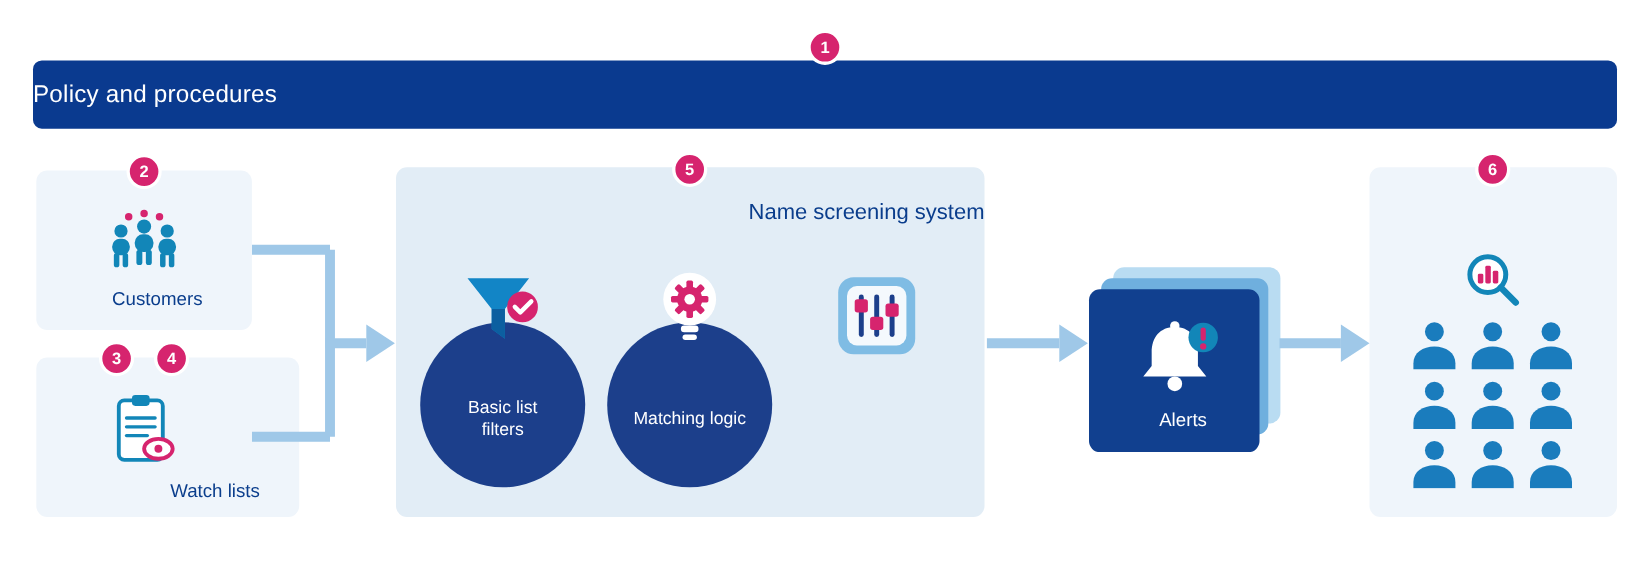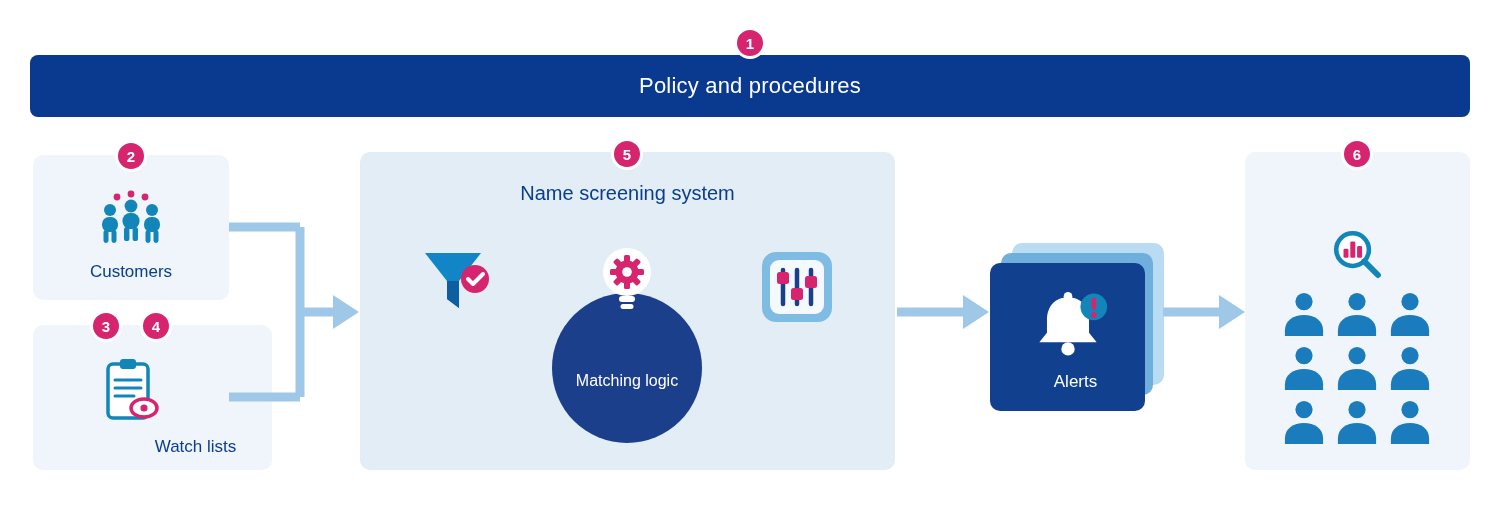--- a/index.html
+++ b/index.html
@@ -1,32 +1,32 @@
 <!DOCTYPE html>
 <html><head>
 <meta charset="utf-8">
 <style>
   html,body{margin:0;padding:0;background:#ffffff;}
   body{font-family:"Liberation Sans", sans-serif;}
   .stage{position:relative;width:1500px;height:525px;background:#ffffff;overflow:hidden;}
 
   
   .banner{position:absolute;left:30px;top:55px;width:1440px;height:62px;background:#0a3a8f;border-radius:8px;
-          display:flex;align-items:center;justify-content:center;color:#ffffff;font-size:22px;letter-spacing:.2px;}
+          display:flex;align-items:center;color:#ffffff;font-size:22px;letter-spacing:.2px;}
 
   
   .badge{position:absolute;width:32px;height:32px;box-sizing:border-box;border-radius:50%;background:#d6246e;
          border:3px solid #ffffff;color:#ffffff;font-size:15px;font-weight:bold;
          display:flex;align-items:center;justify-content:center;z-index:6;}
 
   
   .box{position:absolute;background:#eff5fb;border-radius:10px;}
   .box-label{position:absolute;width:100%;text-align:center;color:#0a3d8c;font-size:17px;}
   .panel{position:absolute;left:360px;top:152px;width:535px;height:318px;background:#e2edf6;border-radius:10px;}
-  .panel-title{position:absolute;left:360px;top:182px;width:535px;text-align:center;color:#0a3d8c;font-size:20px;}
+  .panel-title{position:absolute;left:360px;top:182px;width:535px;text-align:right;color:#0a3d8c;font-size:20px;}
   .inv-title{position:absolute;left:1245px;top:188px;width:225px;text-align:center;color:#0a3d8c;font-size:19px;}
 
   
   .node-circle{position:absolute;width:150px;height:150px;border-radius:50%;background:#1c3f8b;
                display:flex;align-items:center;justify-content:center;}
   .node-label{color:#ffffff;font-size:16px;text-align:center;max-width:104px;padding-top:26px;line-height:1.25;}
 
   .icon-abs{position:absolute;z-index:5;}
 
   
@@ -48,21 +48,21 @@
 <div class="stage">
 
   <div class="banner">
     <span>Policy and procedures</span>
   </div>
   <div class="badge" style="left:734px;top:27px;">
     <span>1</span>
   </div>
 
   <div class="box" style="left:33px;top:155px;width:196px;height:145px;">
-    <div class="box-label" style="top:107px;">Customers</div>
+    <div class="box-label" style="top:107px;padding-left:12px;">Customers</div>
   </div>
   <div class="badge" style="left:115px;top:140px;">
     <span>2</span>
   </div>
   <svg class="icon-abs" style="left:91px;top:190px;" width="80" height="62" viewBox="0 0 80 62">
     <g fill="#d6246e">
       <circle cx="26" cy="7" r="3.4"></circle>
         <circle cx="40" cy="4" r="3.4"></circle>
         <circle cx="54" cy="7" r="3.4"></circle>
     </g>
@@ -114,20 +114,23 @@
     <line x1="67" y1="119" x2="104" y2="119" stroke="#9fc8e8" stroke-width="9"></line>
     <polygon points="104,102 104,136 130,119" fill="#9fc8e8"></polygon>
   </svg>
 
   <div class="panel"></div>
   <div class="panel-title">Name screening system</div>
   <div class="badge" style="left:611px;top:138px;">
     <span>5</span>
   </div>
 
+  <div class="node-circle" style="left:382px;top:293px;">
+    <div class="node-label">Basic list filters</div>
+  </div>
   <svg class="icon-abs" style="left:417px;top:250px;" width="80" height="74" viewBox="0 0 80 74">
     <polygon points="8,3 64,3 42,31 42,58 30,49 30,31" fill="#1285c6"></polygon>
     <polygon points="30,31 42,31 42,58 30,49" fill="#0c5fa0"></polygon>
     <circle cx="58" cy="29" r="14" fill="#d6246e"></circle>
     <path d="M51 29 l5 5 l10 -10" fill="none" stroke="#ffffff" stroke-width="4" stroke-linecap="round" stroke-linejoin="round"></path>
   </svg>
 
   <div class="node-circle" style="left:552px;top:293px;">
     <div class="node-label">Matching logic</div>
   </div>

